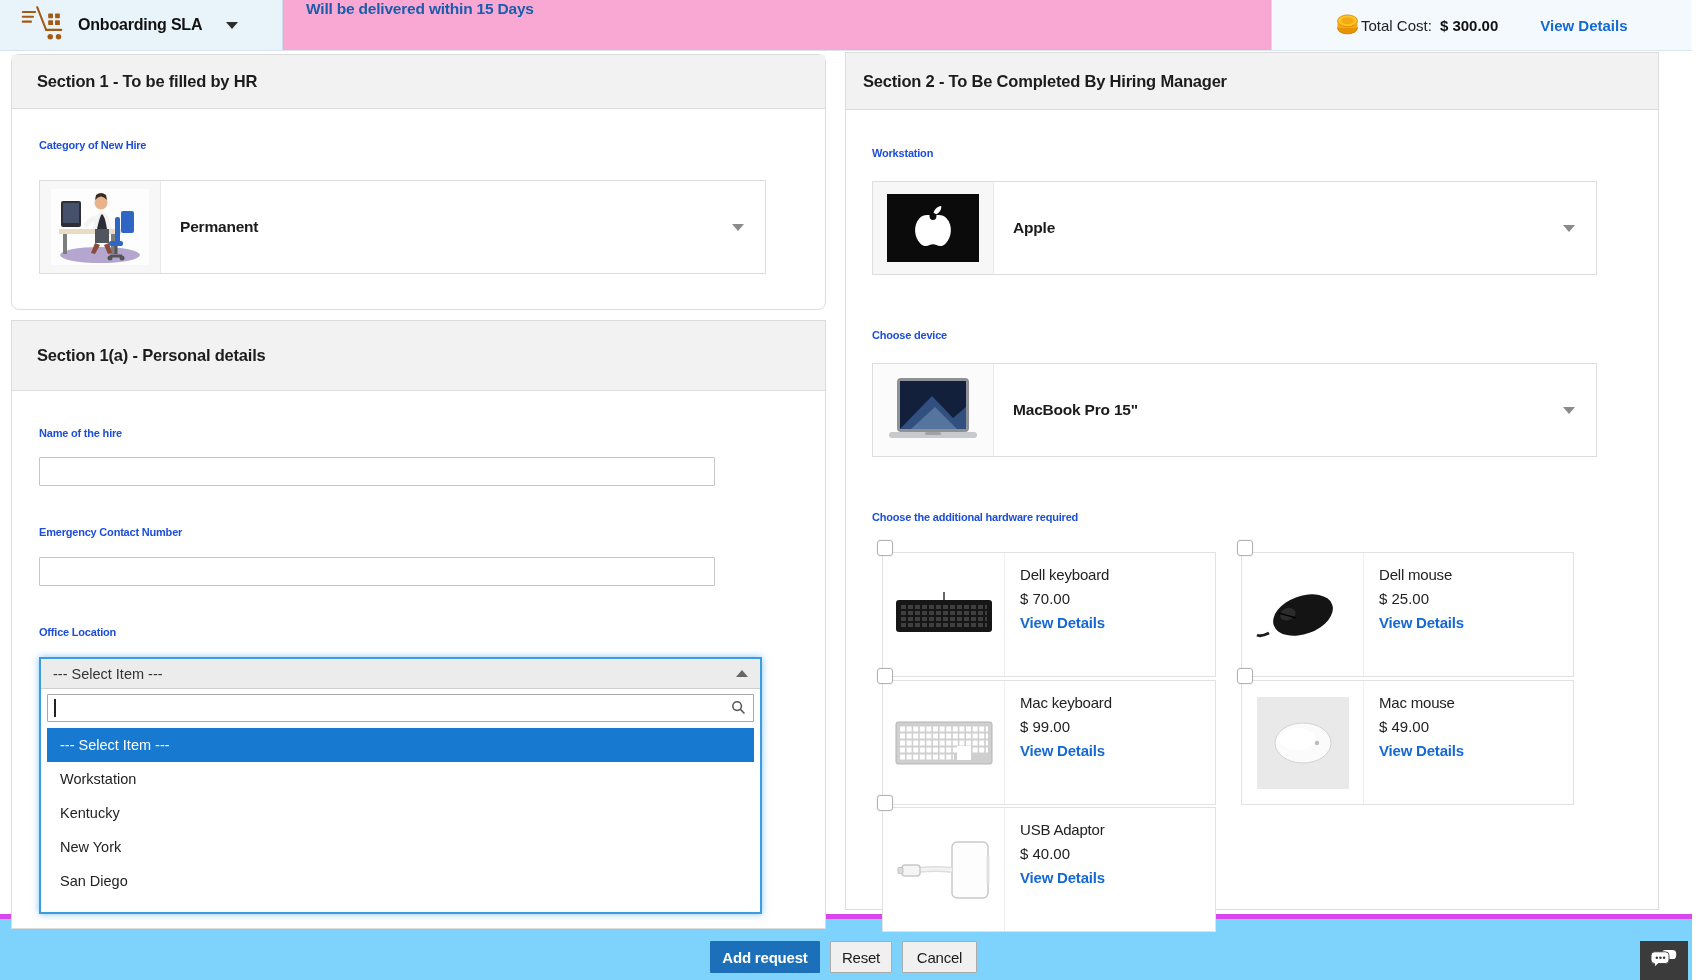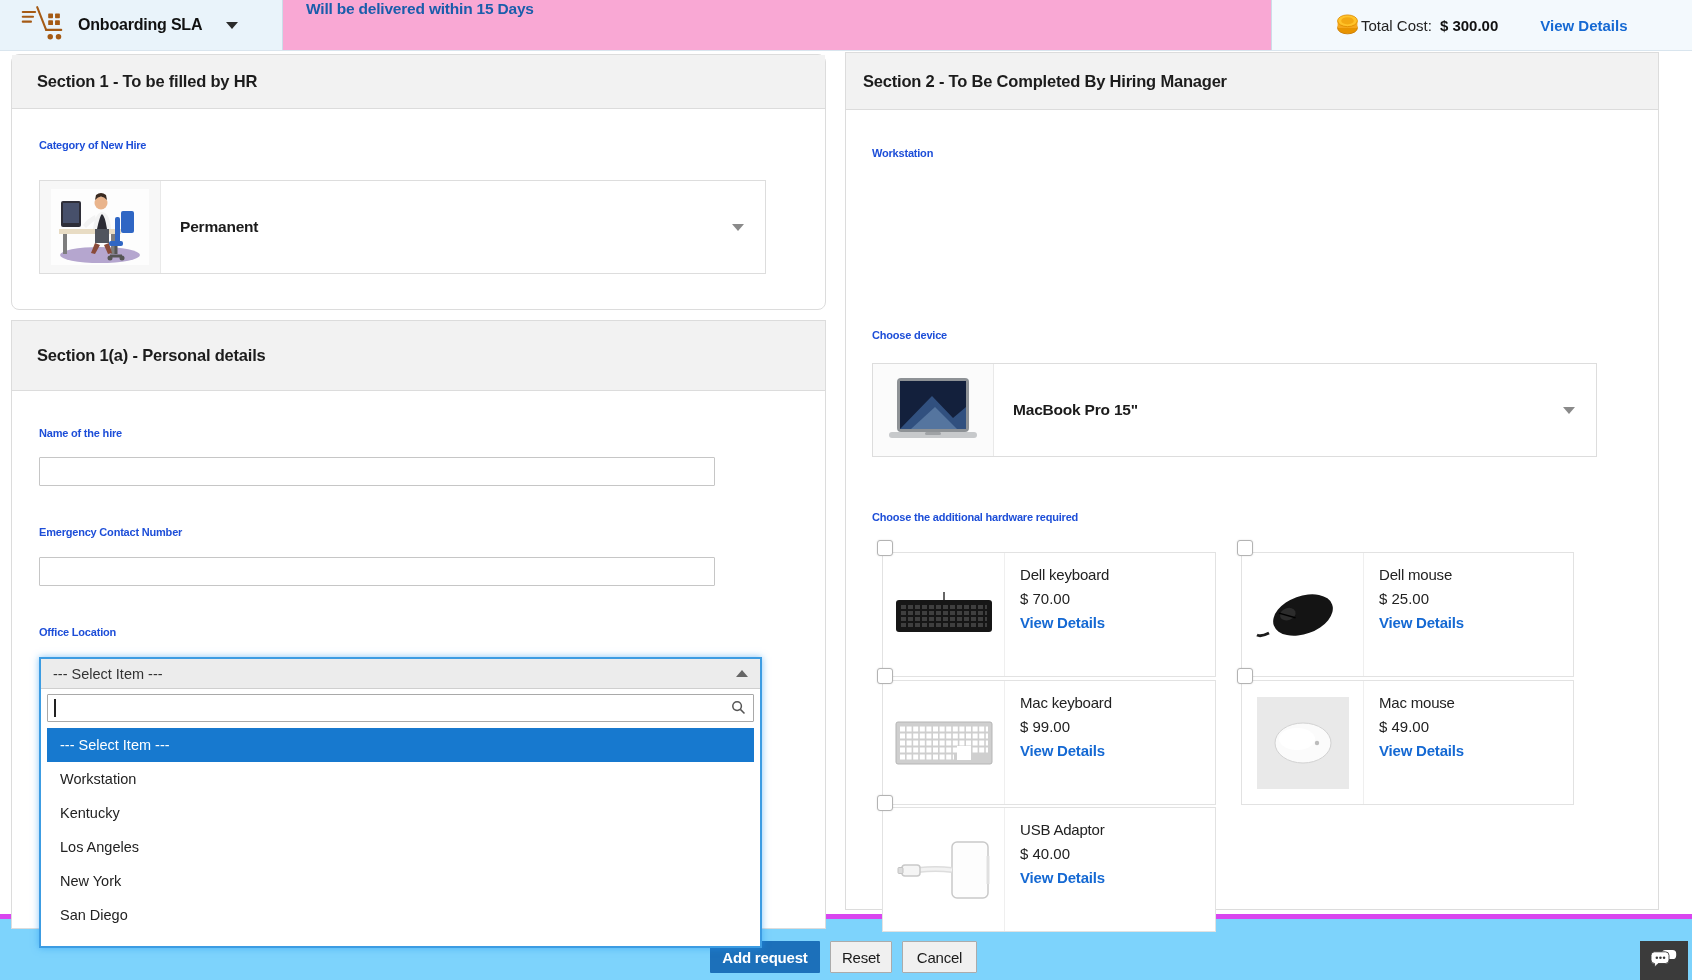--- a/index.html
+++ b/index.html
@@ -197,33 +197,46 @@
           <svg width="15" height="15" viewBox="0 0 16 16">
             <circle cx="6.5" cy="6.5" r="4.6" fill="none" stroke="#555" stroke-width="1.6"></circle>
             <line x1="10" y1="10" x2="14.4" y2="14.4" stroke="#555" stroke-width="1.6"></line>
           </svg>
         </span>
       </div>
       <div class="combo-list">
         <div class="combo-opt hl">--- Select Item ---</div>
         <div class="combo-opt">Workstation</div>
         <div class="combo-opt">Kentucky</div>
-        <div class="combo-opt">Los Angeles</div>
         <div class="combo-opt">New York</div>
         <div class="combo-opt">San Diego</div>
       </div>
     </div>
   </div>
 
   <div class="panel" id="panel3">
     <div class="panel-header">
       <span class="panel-title">Section 2 - To Be Completed By Hiring Manager</span>
     </div>
 
     <span class="label" style="left:26px; top:94px;">Workstation</span>
+    <div class="sel-box" style="left:26px; top:128px; width:725px; height:94px;">
+      <div class="sel-img">
+        <svg width="92" height="68" viewBox="0 0 92 68">
+          <rect x="0" y="0" width="92" height="68" fill="#0b0b0b"></rect>
+          <g fill="#ffffff">
+            <path d="M46 23 c-4 -3 -10 -2.5 -13.5 1.2 c-6.5 7 -5.5 19 1 25.5 c2.5 2.5 6 3.2 9 1.4 c2.2 -1.3 4.8 -1.3 7 0 c3 1.8 6.5 1.1 9 -1.4 c6.5 -6.5 7.5 -18.5 1 -25.5 C56 20.5 50 20 46 23 z"></path>
+            <path d="M46.5 21 c-0.3 -4.5 3.2 -8.6 7.8 -9 c0.4 4.6 -3.2 8.7 -7.8 9 z"></path>
+          </g>
+          <circle cx="46" cy="22.5" r="3.4" fill="#0b0b0b"></circle>
+        </svg>
+      </div>
+      <span class="sel-text">Apple</span>
+      <span class="sel-caret"></span>
+    </div>
 
     <span class="label" style="left:26px; top:276px;">Choose device</span>
     <div class="sel-box" style="left:26px; top:310px; width:725px; height:94px;">
       <div class="sel-img" style="background:#fbfbfb;">
         <svg width="92" height="72" viewBox="0 0 92 72">
           <rect x="10" y="4" width="72" height="54" rx="4" fill="#8e9296"></rect>
           <rect x="13" y="7" width="66" height="48" fill="#13203c"></rect>
           <polygon points="13,55 45,22 66,44 79,33 79,55" fill="#31507f"></polygon>
           <polygon points="24,55 48,33 70,55" fill="#55759f"></polygon>
           <rect x="2" y="58" width="88" height="6" rx="3" fill="#c7c9cb"></rect>

